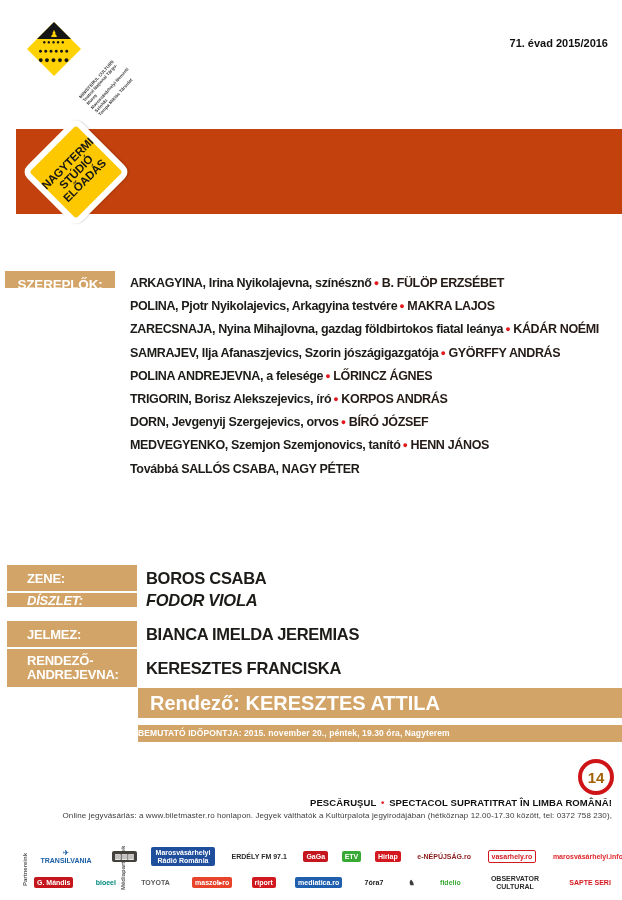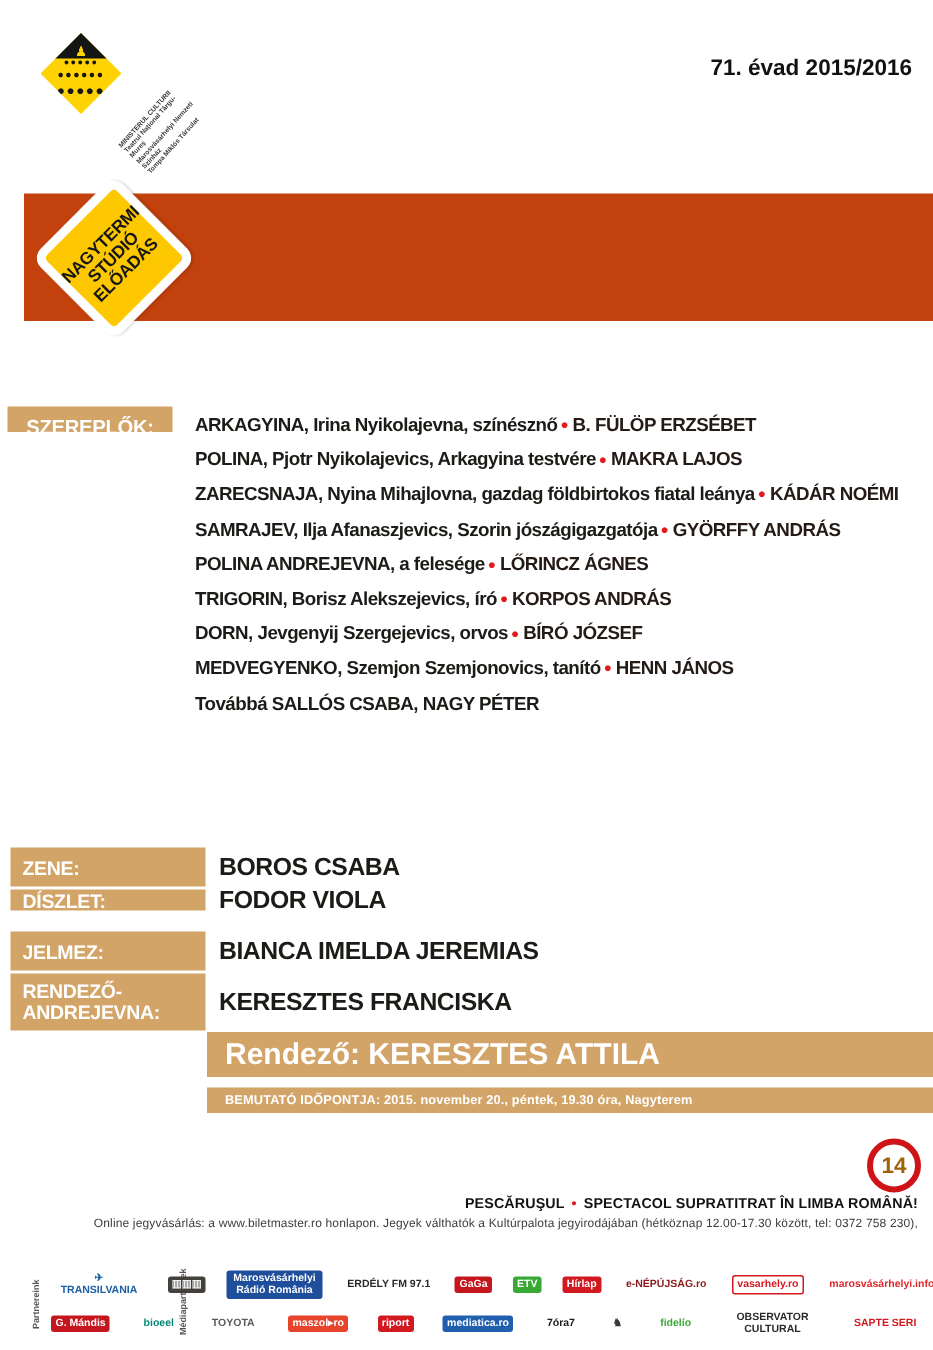--- a/index.html
+++ b/index.html
@@ -23,21 +23,21 @@
   .dots.r1{top:17px;font-size:6px;}
   .dots.r2{top:25px;font-size:7px;}
   .dots.r3{top:33px;font-size:9px;}
   .org-lines{
     position:absolute;left:78px;top:96px;width:62px;
     transform:rotate(-48deg);transform-origin:0 0;
     font-size:4.5px;line-height:1.15;font-weight:bold;color:#3a3a3a;
   }
   .org-lines span{display:block;}
   
-  .season{position:absolute;top:37px;right:14px;font-size:15px;font-weight:bold;color:#111;}
+  .season{position:absolute;top:37px;right:14px;font-size:11px;font-weight:bold;color:#111;}
   
   .title-band{position:absolute;left:0;top:129px;width:622px;height:85px;background:#c2410c;margin-left:16px;}
   .title-wrap{position:absolute;left:312px;right:30px;top:135px;color:#fff;}
   .title-author{font-size:21px;font-weight:bold;text-align:left;letter-spacing:-0.3px;}
   .title-name{font-size:46px;font-weight:bold;text-align:right;line-height:42px;margin-top:-2px;letter-spacing:0.5px;}
   .title-translator{font-size:15px;font-weight:bold;text-align:right;margin-top:1px;}
   
   .badge{
     position:absolute;left:76px;top:172px;width:66px;height:66px;
     transform:translate(-50%,-50%) rotate(-45deg);
@@ -52,37 +52,37 @@
     position:absolute;left:5px;top:271px;width:110px;height:17px;background:#d3a467;
     color:#fff;font-size:13.5px;font-weight:bold;text-align:center;line-height:27px;letter-spacing:-0.2px;
   }
   .cast-list{position:absolute;left:130px;top:272px;right:2px;}
   .cast-row{font-size:12.5px;font-weight:bold;color:#1d1b18;line-height:23.2px;white-space:nowrap;letter-spacing:-0.35px;}
   .cast-row .dot{color:#e3191d;font-size:9px;margin:0 3px 0 2px;vertical-align:1px;}
   .cast-row .actor{color:#241a16;}
   
   .crew-box{
     position:absolute;left:7px;width:130px;background:#d3a467;color:#fff;
-    font-size:13px;font-weight:bold;box-sizing:border-box;padding-left:8px;
+    font-size:13px;font-weight:bold;box-sizing:border-box;padding-left:20px;
     display:flex;flex-direction:column;justify-content:center;letter-spacing:-0.2px;
   }
   .crew-val{
     position:absolute;left:146px;display:flex;align-items:center;
     font-size:16.5px;font-weight:bold;color:#1d1b18;letter-spacing:-0.3px;
   }
-  .r1{top:565px;height:26px;}  .r2{top:593px;height:14px;}
+  .r1{top:565px;height:26px;}  .r2{top:593px;height:14px;font-style:italic;}
   .r3{top:621px;height:26px;}  .r4{top:649px;height:38px;line-height:14px;}
   
   .dir-band{
     position:absolute;left:138px;right:0;top:688px;height:30px;background:#d3a467;
     color:#fff;font-size:20px;font-weight:bold;line-height:30px;padding-left:12px;box-sizing:border-box;
   }
   .prem-band{
     position:absolute;left:138px;right:0;top:725px;height:17px;background:#d3a467;
-    color:#fff;font-size:8.5px;font-weight:bold;line-height:17px;padding-left:12px;box-sizing:border-box;letter-spacing:0.1px;
+    color:#fff;font-size:8.5px;font-weight:bold;line-height:17px;box-sizing:border-box;letter-spacing:0.1px;
   }
   
   .age{
     position:absolute;left:578px;top:759px;width:28px;height:28px;border:4px solid #cf1418;border-radius:50%;
     background:#fff;display:flex;align-items:center;justify-content:center;
     font-size:15px;font-weight:bold;color:#a16207;
   }
   
   .footer-text{position:absolute;right:10px;left:20px;top:797px;text-align:right;}
   .ro-line{font-size:9.5px;font-weight:bold;color:#111;letter-spacing:0.1px;}

